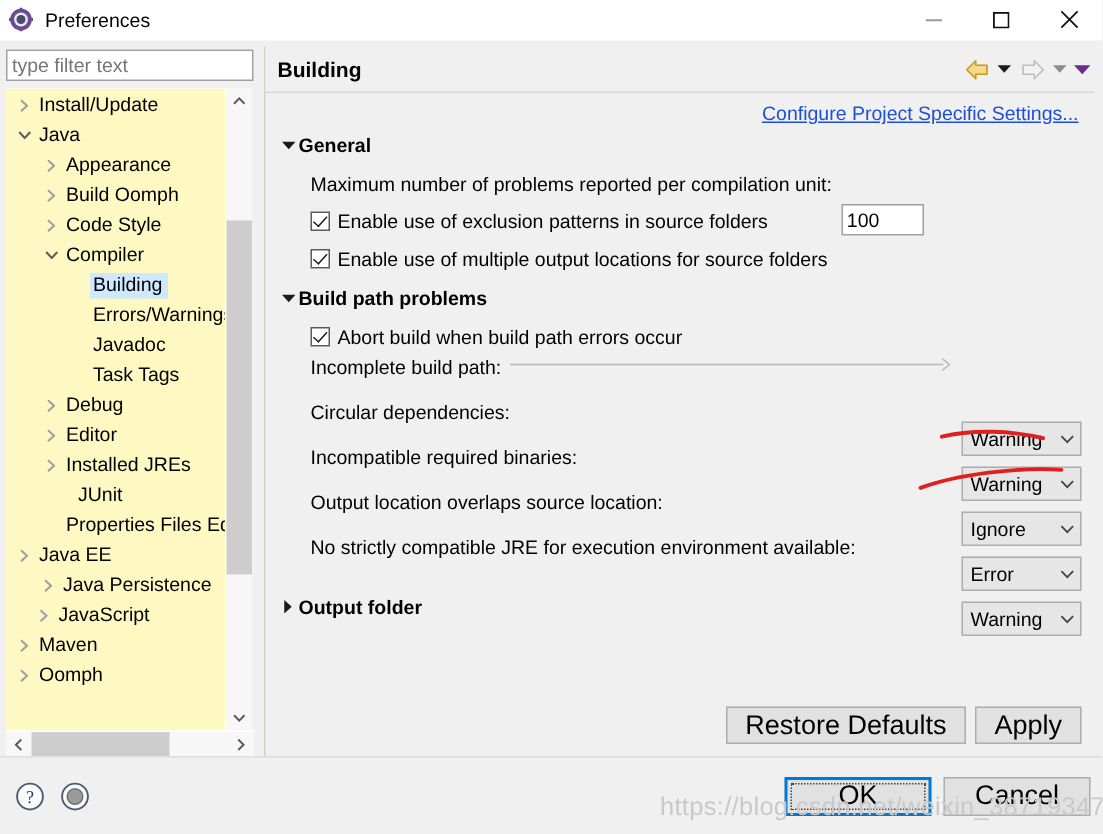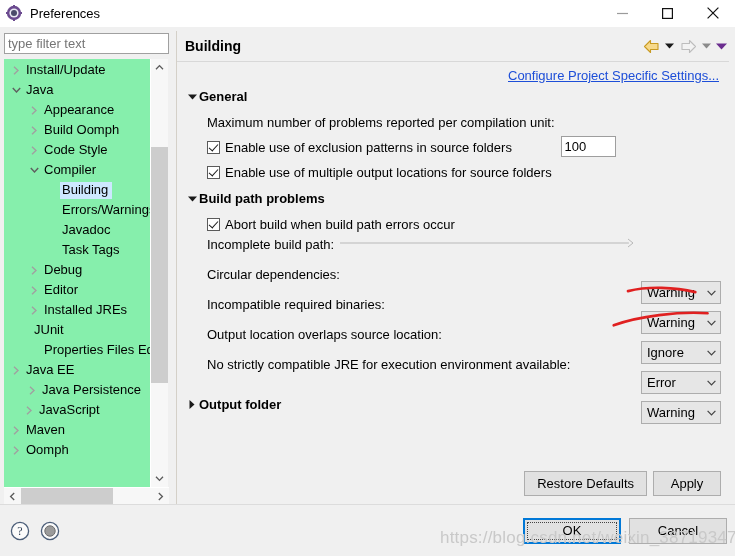--- a/index.html
+++ b/index.html
@@ -95,21 +95,21 @@
     flex: 1;
     display: flex;
     min-height: 0;
     overflow: hidden;
     border-right: 1px solid #f0f0f0;
   }
   #tree {
     flex: 1;
     min-width: 0;
     overflow: hidden;
-    background: #86efac;
+    background: #fef9c3;
     padding-top: 1px;
     position: relative;
   }
   .tree-item {
     height: 20px;
     display: flex;
     align-items: center;
     white-space: nowrap;
     font-size: 13px;
     color: #000;
@@ -353,21 +353,21 @@
     padding: 0 8px 8px 8px;
     gap: 6px;
   }
   .btn {
     min-width: 68px;
     height: 25px;
     box-sizing: border-box;
     border: 1px solid #adadad;
     background: #e1e1e1;
     font-family: "Liberation Sans", sans-serif;
-    font-size: 13px;
+    font-size: 18px;
     color: #000;
     padding: 0 12px;
     display: flex;
     align-items: center;
     justify-content: center;
     white-space: nowrap;
     text-align: right;
   }
   #footer {
     height: 52px;
@@ -541,21 +541,21 @@
                 <span class="tlabel">Editor</span>
               </div>
               <div class="tree-item" style="padding-left: 22px;">
                 <span class="twisty">
                   <svg width="6" height="9" viewBox="0 0 6 9">
                     <polyline points="1,0.8 5,4.5 1,8.2" fill="none" stroke="#a0a0a0" stroke-width="1.4"></polyline>
                   </svg>
                 </span>
                 <span class="tlabel">Installed JREs</span>
               </div>
-              <div class="tree-item" style="padding-left: 12px;">
+              <div class="tree-item" style="padding-left: 30px;">
                 <span class="twisty"></span>
                 <span class="tlabel">JUnit</span>
               </div>
               <div class="tree-item" style="padding-left: 22px;">
                 <span class="twisty"></span>
                 <span class="tlabel">Properties Files Editor</span>
               </div>
               <div class="tree-item" style="padding-left: 4px;">
                 <span class="twisty">
                   <svg width="6" height="9" viewBox="0 0 6 9">

